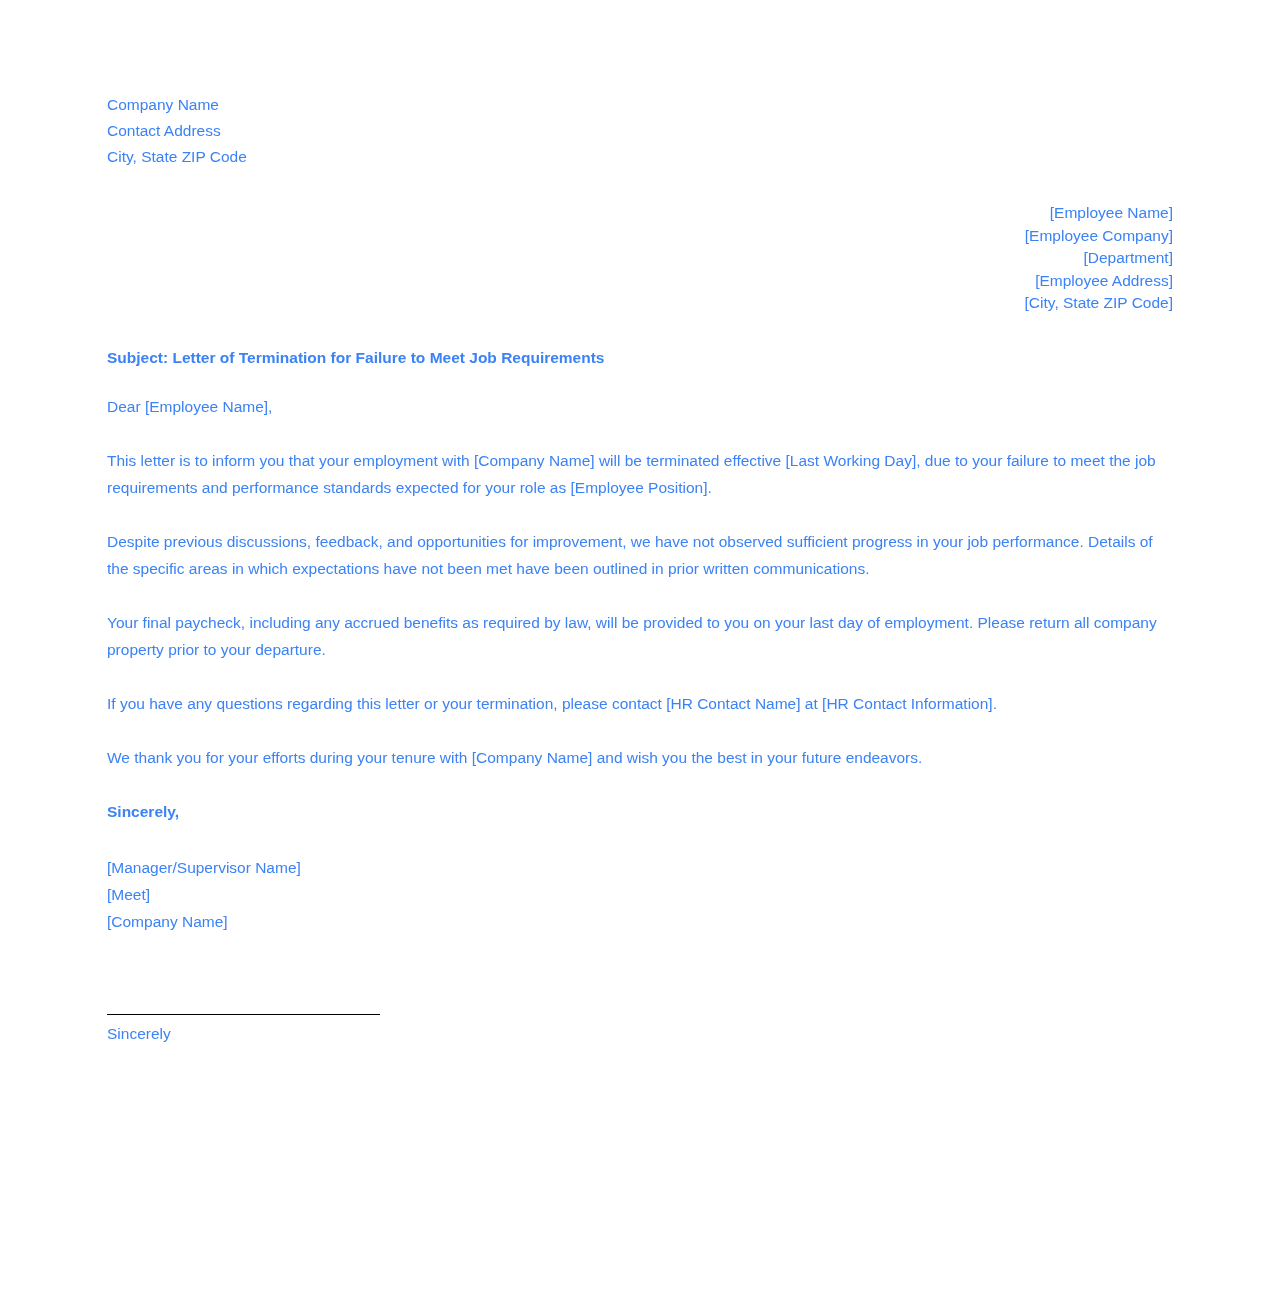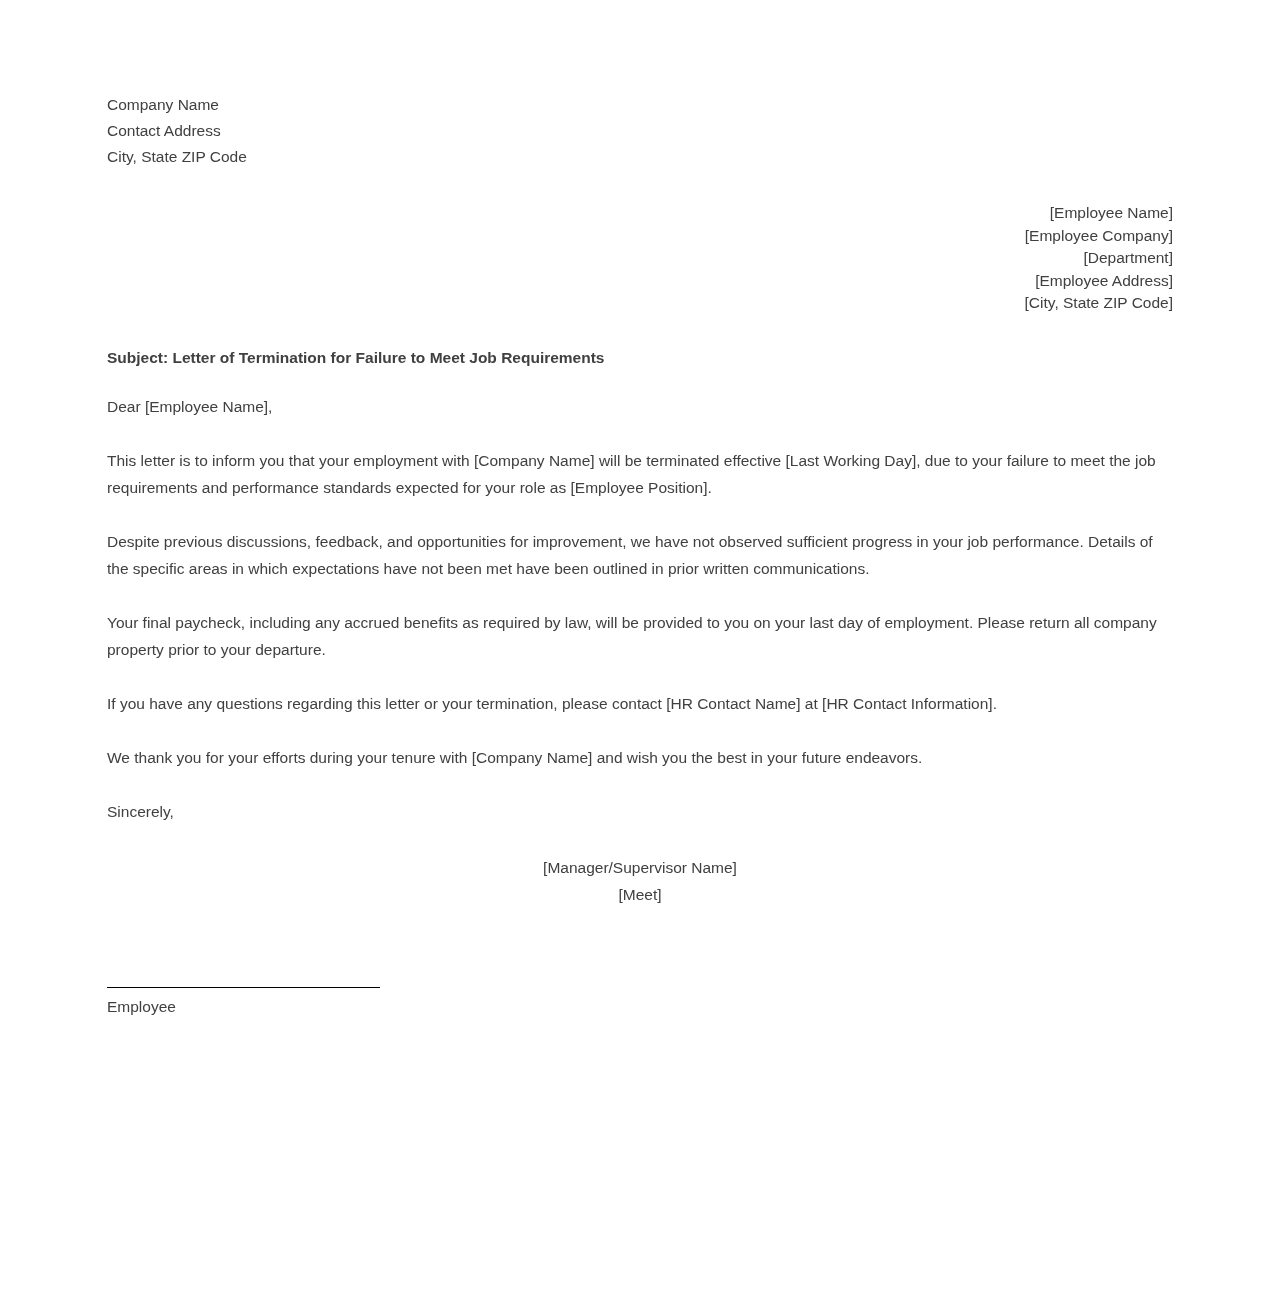--- a/index.html
+++ b/index.html
@@ -14,41 +14,41 @@
     height: 1300px;
     background: #ffffff;
     overflow: hidden;
   }
   .content {
     position: absolute;
     left: 107px;
     top: 92px;
     width: 1066px;
     font-size: 15.5px;
-    color: #404040;
+    color: #3b82f6;
   }
   .block-line { line-height: 26px; }
   .sender-block { margin-bottom: 32px; }
   .date-block { margin-bottom: 28px; }
   .recipient-block { margin-bottom: 30px; text-align: right; }
   .recipient-block .block-line { line-height: 22.5px; }
   .subject-line {
     font-weight: bold;
     line-height: 26px;
     margin-bottom: 22px;
   }
   .salutation { line-height: 27px; margin-bottom: 27px; }
   .para {
     line-height: 27px;
     margin-bottom: 27px;
     text-align: left;
   }
-  .closing { line-height: 27px; margin-top: 10px; margin-bottom: 29px; }
+  .closing { line-height: 27px; margin-top: 10px; margin-bottom: 29px; font-weight: bold; }
   .signature-block { margin-bottom: 0; }
-  .signature-block .block-line { line-height: 27px; text-align: center; }
+  .signature-block .block-line { line-height: 27px; }
   .signature-rule {
     margin-top: 79px;
     width: 273px;
     height: 0;
     border: none;
     border-top: 1.5px solid #000000;
   }
   .signature-label { line-height: 27px; margin-top: 5px; }
 </style>
 </head>
@@ -80,19 +80,20 @@
     <p class="para">Despite previous discussions, feedback, and opportunities for improvement, we have not observed sufficient progress in your job performance. Details of the specific areas in which expectations have not been met have been outlined in prior written communications.</p>
     <p class="para">Your final paycheck, including any accrued benefits as required by law, will be provided to you on your last day of employment. Please return all company property prior to your departure.</p>
     <p class="para">If you have any questions regarding this letter or your termination, please contact [HR Contact Name] at [HR Contact Information].</p>
     <p class="para">We thank you for your efforts during your tenure with [Company Name] and wish you the best in your future endeavors.</p>
 
     <div class="closing">Sincerely,</div>
 
     <div class="signature-block">
       <div class="block-line">[Manager/Supervisor Name]</div>
       <div class="block-line">[Meet]</div>
+      <div class="block-line">[Company Name]</div>
     </div>
 
     <hr class="signature-rule">
-    <div class="signature-label">Employee</div>
+    <div class="signature-label">Sincerely</div>
 
   </div>
 </div>
 
 </body></html>

